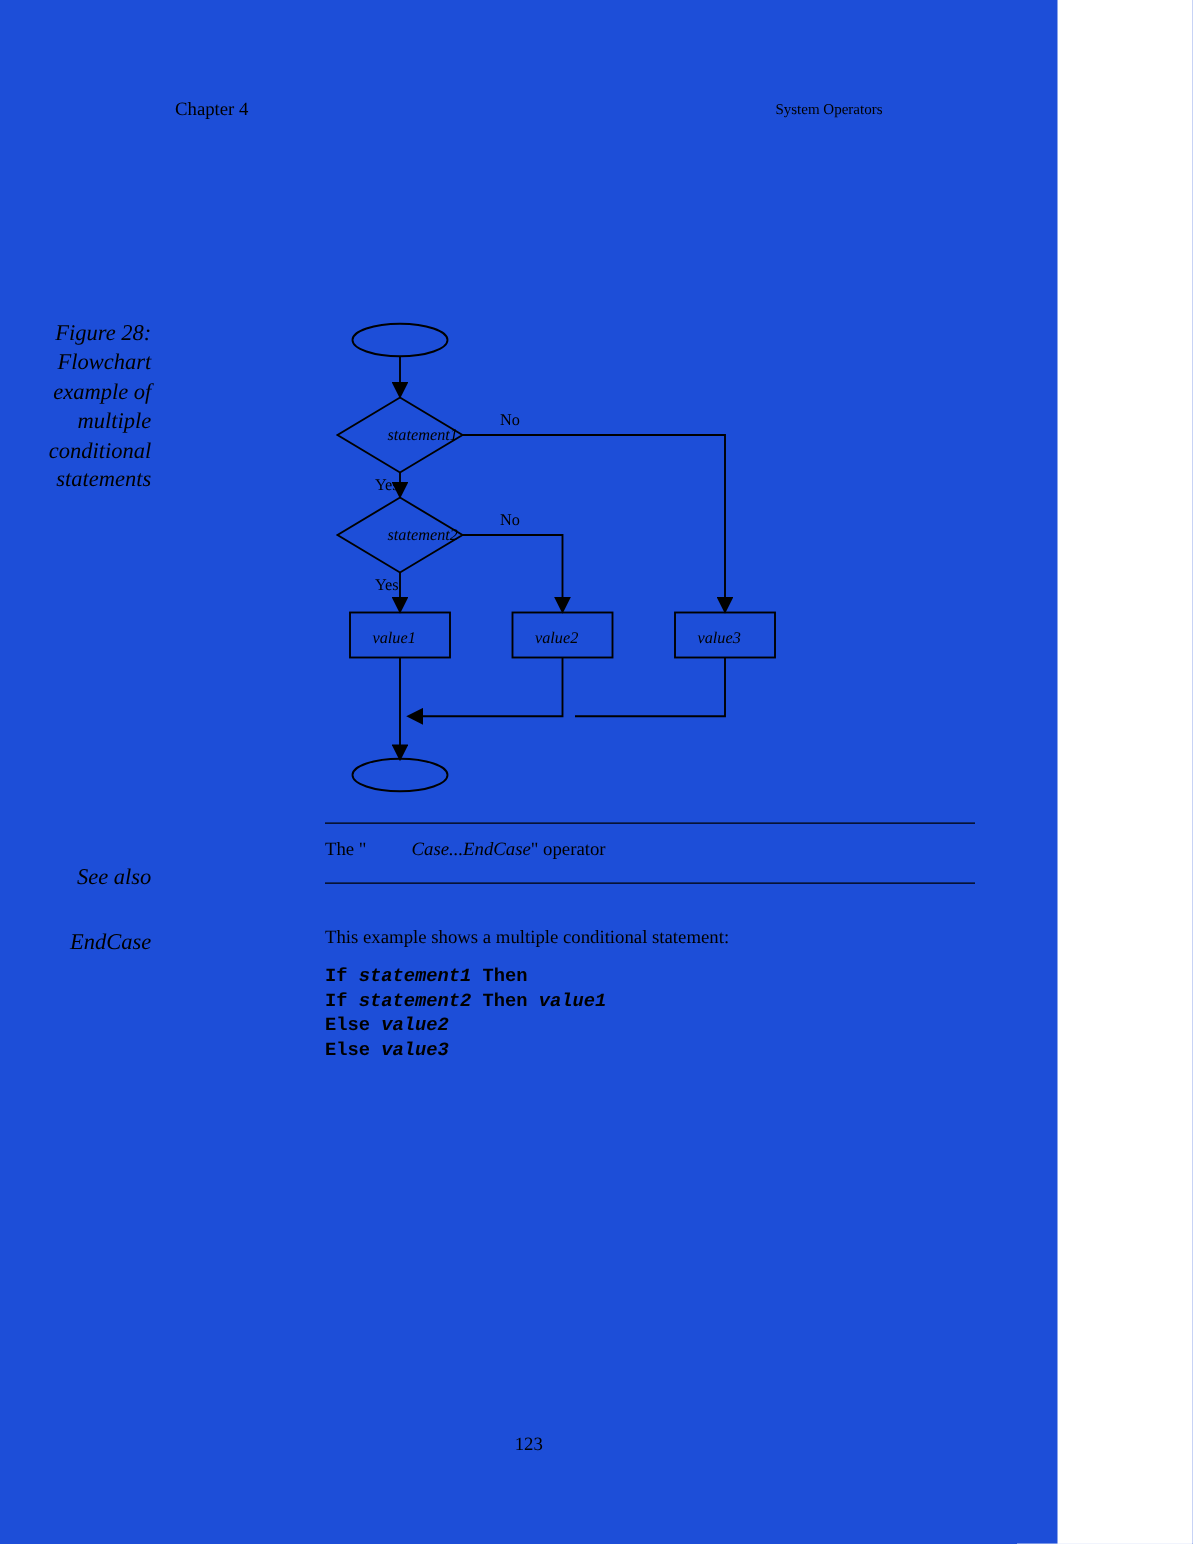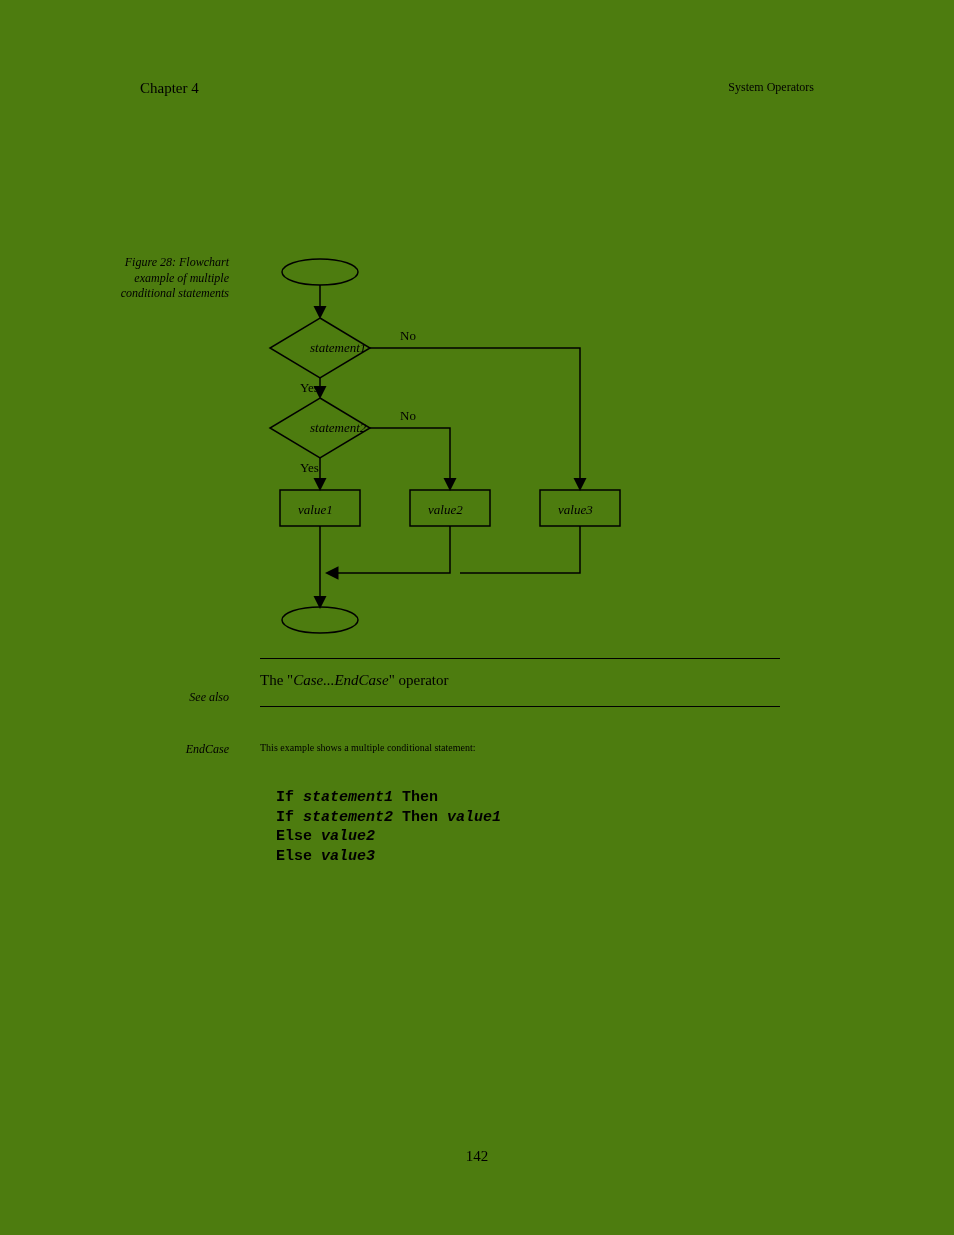--- a/index.html
+++ b/index.html
@@ -3,43 +3,43 @@
 <meta charset="utf-8">
 <style>
   html, body {
     margin: 0;
     padding: 0;
     background: #fff;
     font-family: "Times New Roman", Times, serif;
     color: #000;
   }
   .page {
-    width: 954px;
+    width: 846px;
     height: 1235px;
     position: relative;
-    background: #4d7c0f;
+    background: #1d4ed8;
   }
   .header-left {
     position: absolute;
     left: 140px;
     top: 80px;
     font-size: 15px;
   }
   .header-right {
     position: absolute;
     right: 140px;
     top: 80px;
     font-size: 12px;
   }
   .margin-label {
     position: absolute;
     right: 725px;
     text-align: right;
     font-style: italic;
-    font-size: 12px;
+    font-size: 18px;
     line-height: 1.3;
   }
   .margin-label.figure { top: 255px; width: 110px; }
   .margin-label.seealso { top: 690px; width: 70px; }
   .margin-label.example { top: 742px; width: 70px; }
 
   .flowchart {
     position: absolute;
     left: 260px;
     top: 248px;
@@ -66,34 +66,34 @@
   hr.sep { position: absolute; left: 260px; width: 520px; border: none; border-top: 1px solid #000; margin: 0; }
   hr.sep.top { top: 658px; }
   hr.sep.bot { top: 706px; }
 
   .seealso-text {
     position: absolute;
     left: 260px;
     top: 672px;
     font-size: 15px;
   }
-  .seealso-text .em { font-style: italic; }
+  .seealso-text .em { font-style: italic; margin-left: 36px; }
 
   .example-text {
     position: absolute;
     left: 260px;
     top: 742px;
-    font-size: 10px;
+    font-size: 15px;
   }
 
   pre.code {
     position: absolute;
     left: 260px;
     top: 772px;
-    margin: 16px;
+    margin: 0;
     font-family: "Courier New", Courier, monospace;
     font-size: 15px;
     line-height: 1.3;
     font-weight: bold;
     white-space: pre;
   }
   pre.code .arg { font-style: italic; font-weight: bold; }
 
   .pageno {
     position: absolute;
@@ -170,14 +170,14 @@
   <hr class="sep bot">
 
   <div class="margin-label example">EndCase</div>
   <div class="example-text">This example shows a multiple conditional statement:</div>
 
   <pre class="code"><span>If </span><span class="arg">statement1</span><span> Then</span>
 <span>If </span><span class="arg">statement2</span><span> Then </span><span class="arg">value1</span>
 <span>Else </span><span class="arg">value2</span>
 <span>Else </span><span class="arg">value3</span></pre>
 
-  <div class="pageno">142</div>
+  <div class="pageno">123</div>
 </div>
 
 </body></html>

